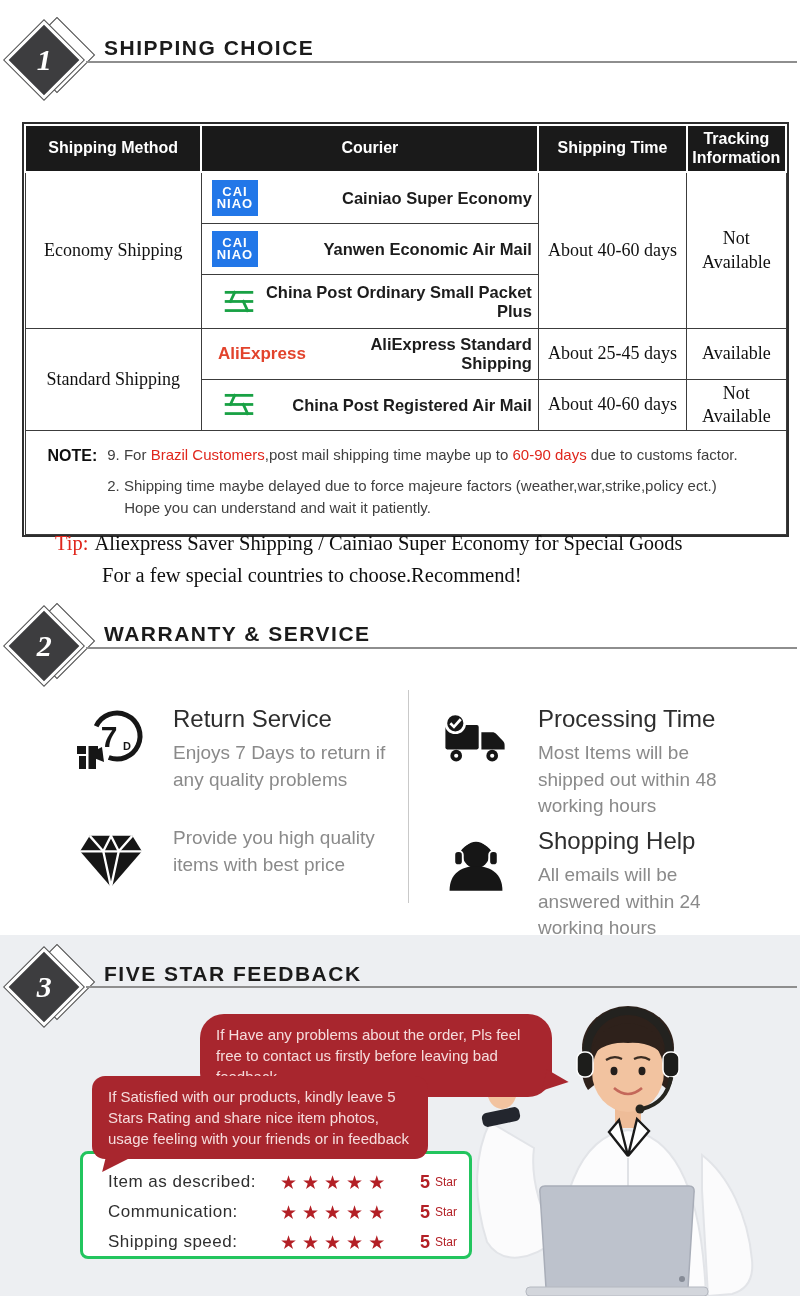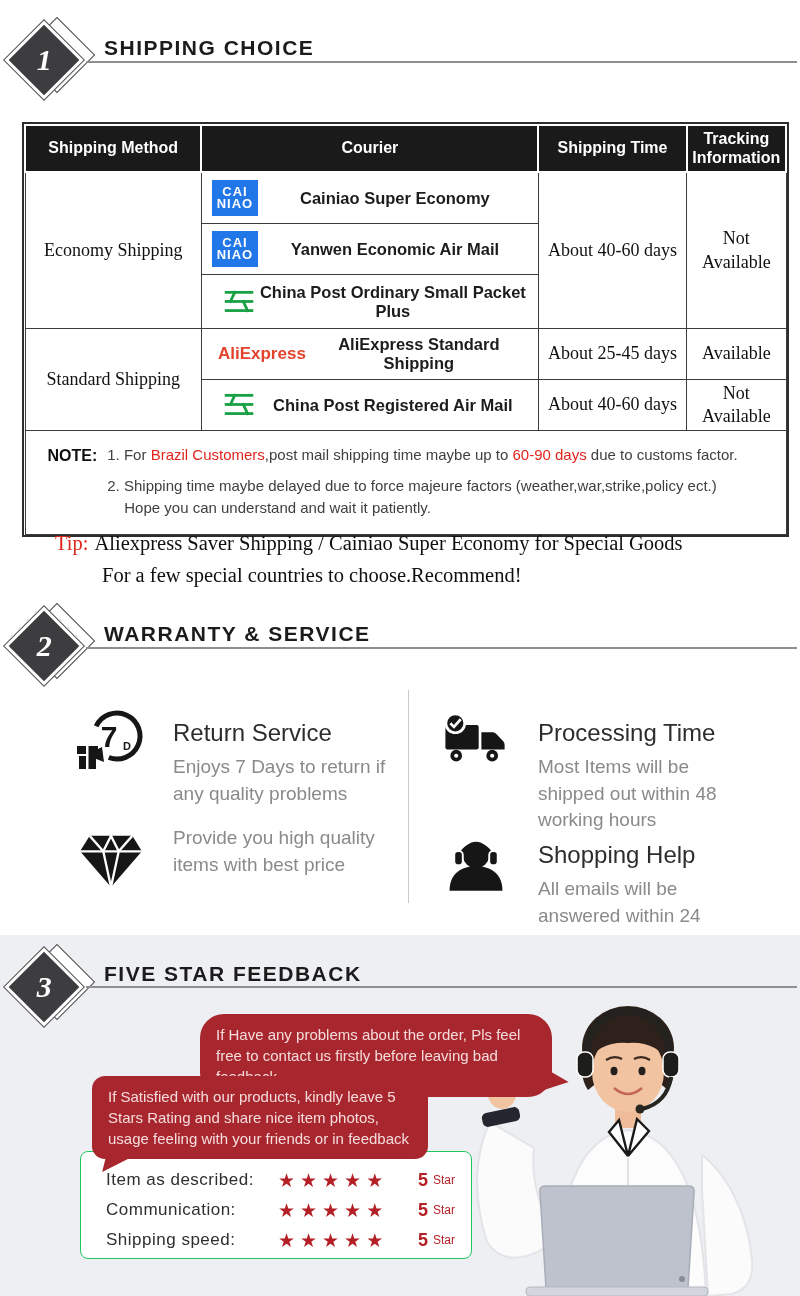--- a/index.html
+++ b/index.html
@@ -26,21 +26,21 @@
 
   
   .tbl-wrap{position:absolute;left:22px;top:122px;width:763px;border:2px solid #2e2e2e;background:#fff;}
   table{width:100%;border-collapse:collapse;table-layout:fixed;}
   th{background:#1a1a1a;color:#fff;font-size:16px;font-weight:bold;height:43px;
      border:2px solid #fff;line-height:1.15;}
   td{border:1px solid #3c3c3c;}
   .serif-cell{font-family:"Liberation Serif",serif;font-size:18px;color:#101010;text-align:center;line-height:1.3;}
   .courier-cell{height:50px;padding:0 6px 0 10px;}
   .courier{display:flex;align-items:center;}
-  .courier-name{flex:1;text-align:center;font-size:16.5px;font-weight:600;color:#1c1c1c;}
+  .courier-name{flex:1;text-align:right;font-size:16.5px;font-weight:600;color:#1c1c1c;}
   .logo-cainiao{width:46px;height:36px;background:#2277e8;color:#fff;flex:none;
     display:flex;flex-direction:column;align-items:center;justify-content:center;
     font-weight:bold;font-size:13px;line-height:12px;letter-spacing:1px;}
   .logo-chinapost{flex:none;width:30px;height:28px;margin-left:12px;}
   .logo-ali{flex:none;font-size:17px;font-weight:bold;color:#e2432c;letter-spacing:0px;}
   .note-cell{padding:13px 14px 16px 22px;margin-left:28px;}
   .note{display:flex;font-size:15px;color:#3f3f3f;line-height:1.45;}
   .note-label{font-weight:bold;color:#0e0e0e;margin-right:10px;font-size:16px;flex:none;}
   .note-l1{white-space:nowrap;}
   .note-l2{margin-top:9px;}
@@ -48,36 +48,36 @@
   .red{color:#e0261c;}
 
   .tip{position:absolute;left:55px;top:528px;font-family:"Liberation Serif",serif;
     font-size:20.5px;color:#0f0f0f;line-height:1.55;}
   .tip-label{color:#e0261c;margin-right:6px;}
   .tip-l2{margin-left:47px;}
 
   
   .svc{position:absolute;display:flex;gap:26px;width:335px;}
   .svc-icon{width:72px;height:72px;flex:none;display:flex;align-items:center;justify-content:center;}
-  .svc-title{font-size:24px;color:#2d2d2d;font-weight:400;margin:16px 0 7px 0;}
+  .svc-title{font-size:24px;color:#2d2d2d;font-weight:400;margin:2px 0 7px 0;}
   .svc-desc{font-size:19px;color:#8a8a8a;line-height:1.4;width:222px;}
   .v-div{position:absolute;left:408px;top:90px;height:213px;width:1px;background:#c9c9c9;}
 
   
   .bubble{position:absolute;background:#a8262e;color:#f5dcdc;font-size:15px;line-height:1.4;
     padding:10px 16px;box-sizing:border-box;z-index:3;}
   .bubble1{left:200px;top:79px;width:352px;border-radius:24px;}
   .bubble1::after{content:"";position:absolute;right:-16px;bottom:3px;width:0;height:0;
     border-top:7px solid transparent;border-bottom:15px solid transparent;
     border-left:24px solid #a8262e;transform:rotate(14deg);}
   .bubble2{left:92px;top:141px;width:336px;border-radius:13px;}
   .bubble2::after{content:"";position:absolute;left:12px;bottom:-13px;width:0;height:0;
     border-top:15px solid #a8262e;border-right:26px solid transparent;transform:skewX(-14deg);}
   .rate-box{position:absolute;left:80px;top:216px;width:392px;height:108px;background:#fff;
-    border:1px solid #22c55e;border-radius:8px;box-sizing:border-box;padding:13px 0 0 25px;z-index:2;}
+    border:3px solid #22c55e;border-radius:8px;box-sizing:border-box;padding:13px 0 0 25px;z-index:2;}
   .rate-row{display:flex;align-items:center;height:30px;}
   .rate-label{width:172px;font-size:17px;color:#2f2f2f;letter-spacing:0.5px;}
   .rate-stars{width:140px;font-size:19px;color:#b31f25;letter-spacing:5px;}
   .rate-score{font-size:18px;font-weight:bold;color:#b31f25;margin-right:5px;}
   .rate-suffix{font-size:12px;color:#b31f25;}
   .agent-art{position:absolute;left:460px;top:55px;width:340px;height:306px;z-index:1;}
 </style>
 </head>
 <body>
 
@@ -178,21 +178,21 @@
             </div>
           </td>
           <td class="serif-cell">About 40-60 days</td>
           <td class="serif-cell">Not Available</td>
         </tr>
         <tr>
           <td class="note-cell" colspan="4">
             <div class="note">
               <span class="note-label">NOTE:</span>
               <div>
-                <div class="note-l1"><span>1. For </span><span class="red">Brazil Customers</span><span>,post mail shipping time maybe up to </span><span class="red">60-90 days</span><span> due to customs factor.</span></div>
+                <div class="note-l1"><span>9. For </span><span class="red">Brazil Customers</span><span>,post mail shipping time maybe up to </span><span class="red">60-90 days</span><span> due to customs factor.</span></div>
                 <div class="note-l2">2. Shipping time maybe delayed due to force majeure factors (weather,war,strike,policy ect.)</div>
                 <div class="note-l3">Hope you can understand and wait it patiently.</div>
               </div>
             </div>
           </td>
         </tr>
       </tbody>
     </table>
   </div>
 

